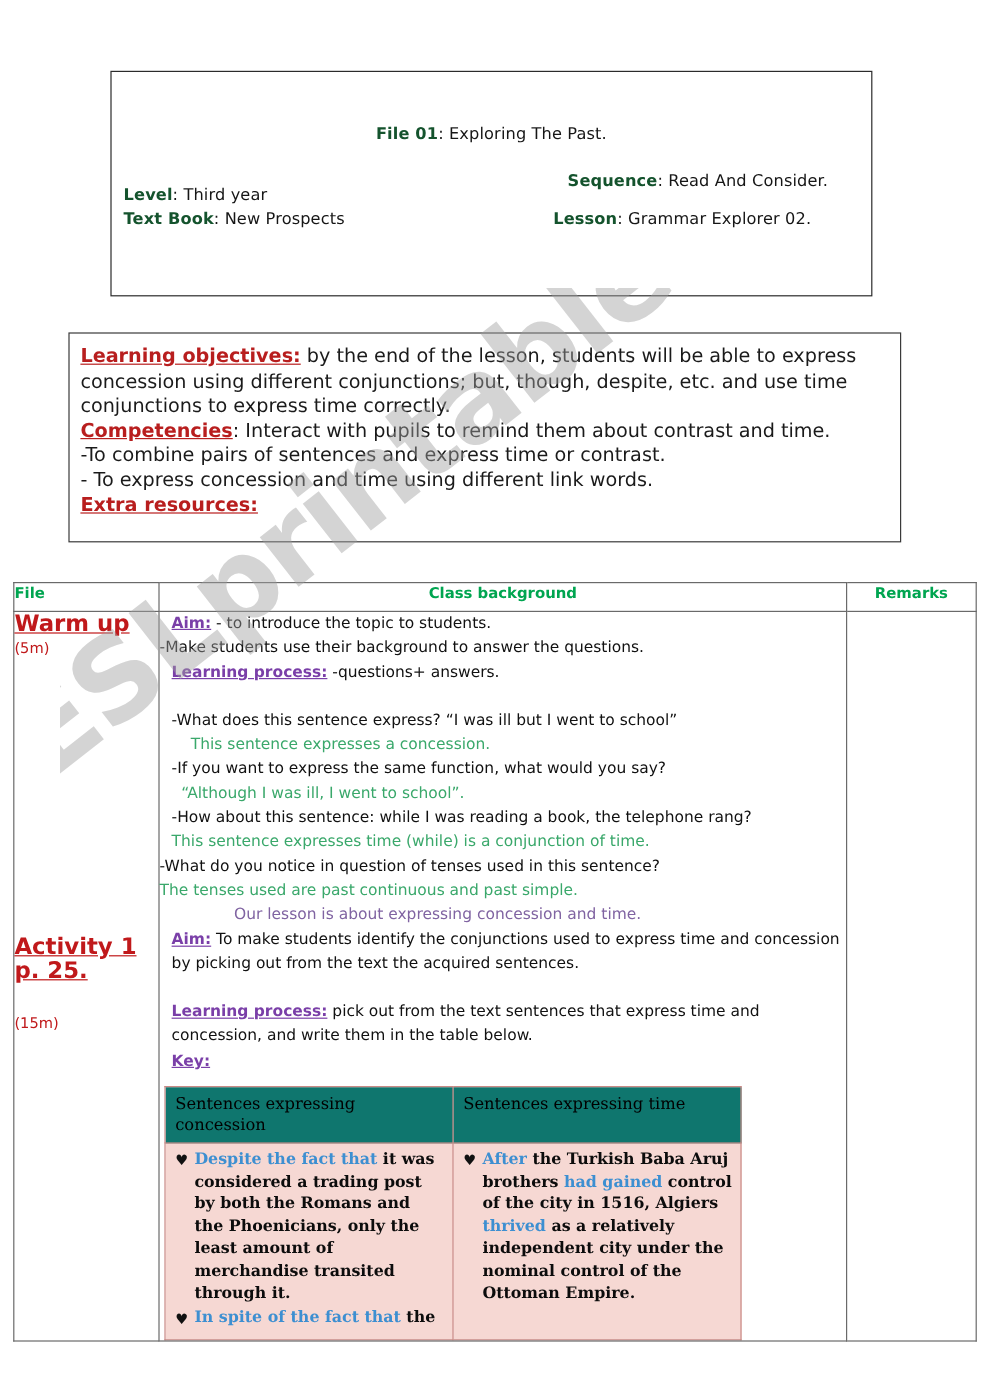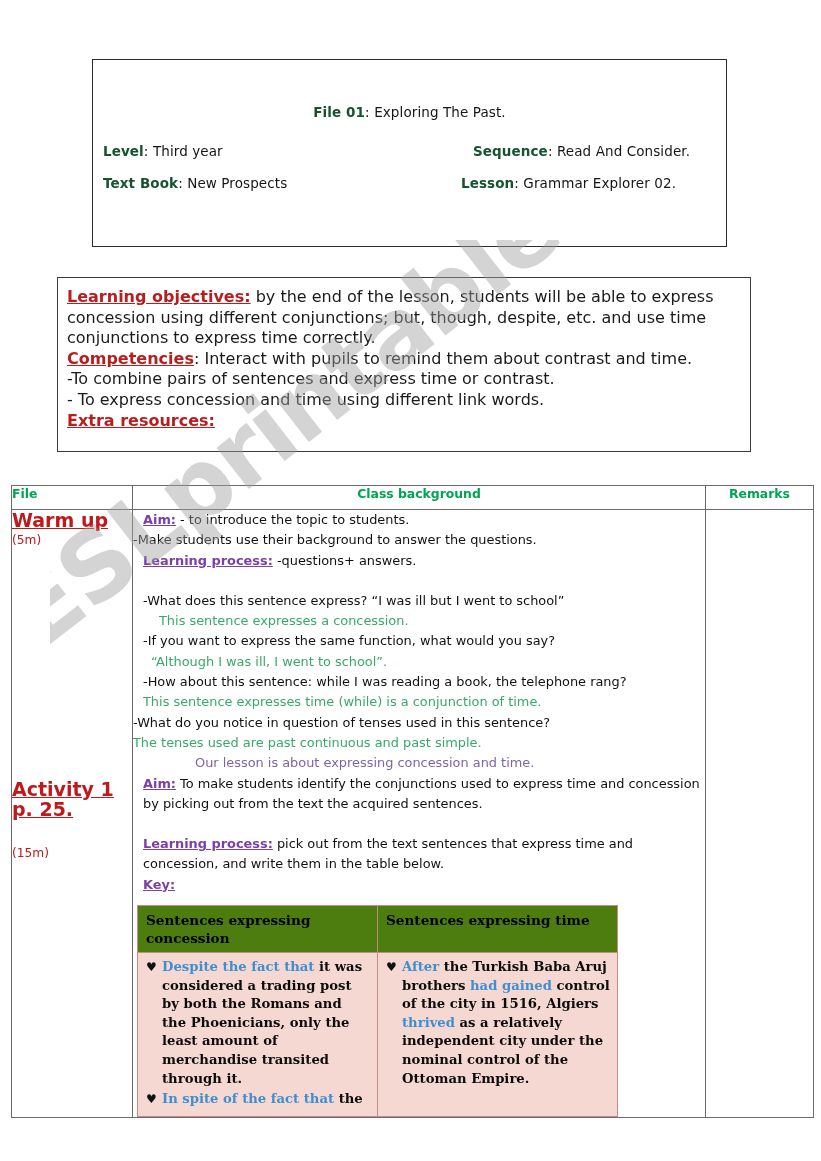--- a/index.html
+++ b/index.html
@@ -73,21 +73,21 @@
     left: 0; right: 0;
     top: 44px;
     text-align: center;
   }
   #row-level {
     position: absolute;
     left: 10px;
     top: 83px;
     width: 100%;
   }
-  #level-group { position: absolute; left: 0; top: 0; }
+  #level-group { position: absolute; left: 0; top: 12px; }
   #sequence-group { position: absolute; left: 370px; top: 0; }
   #row-book {
     position: absolute;
     left: 10px;
     top: 115px;
     width: 100%;
   }
   #book-group { position: absolute; left: 0; top: 0; }
   #lesson-group { position: absolute; left: 358px; top: 0; }
 
@@ -197,22 +197,22 @@
     border-collapse: collapse;
     table-layout: fixed;
     font-family: "DejaVu Serif", serif;
   }
   #key-table td {
     border: 1px solid #c98a86;
     vertical-align: top;
     padding: 5px 7px 5px 8px;
   }
   #key-table .kt-head {
-    background: #4d7c0f;
-    font-weight: bold;
+    background: #0f766e;
+    font-weight: normal;
     font-size: 13.6px;
     line-height: 18px;
     color: #000;
     height: 36px;
   }
   #key-table .kt-body {
     background: #f6d8d3;
     font-weight: bold;
     font-size: 13.2px;
     line-height: 18.6px;

